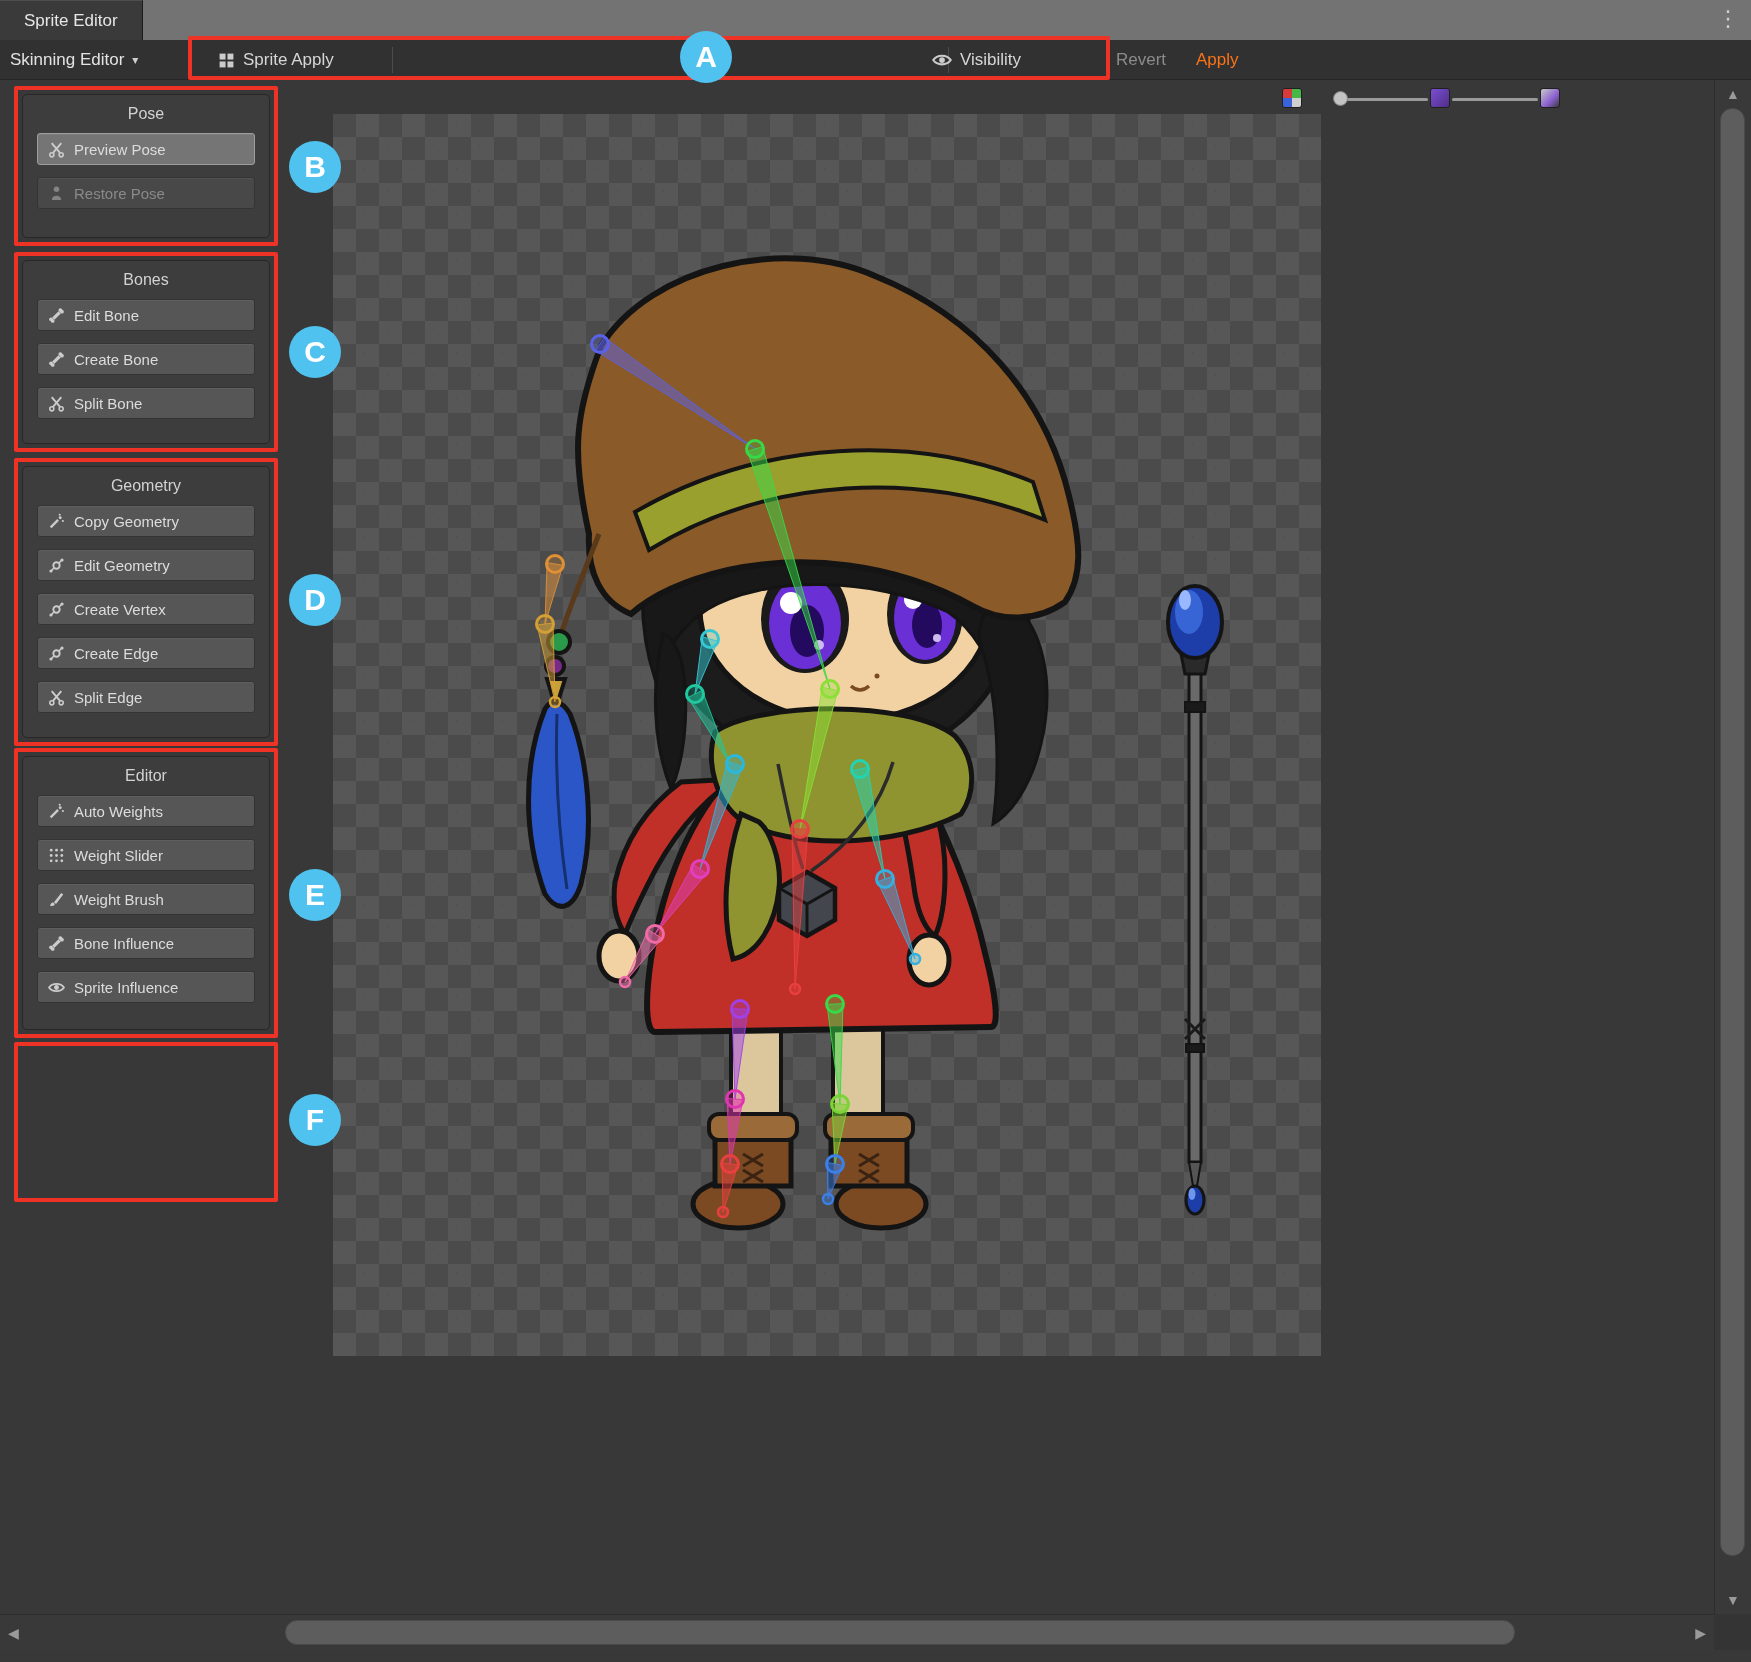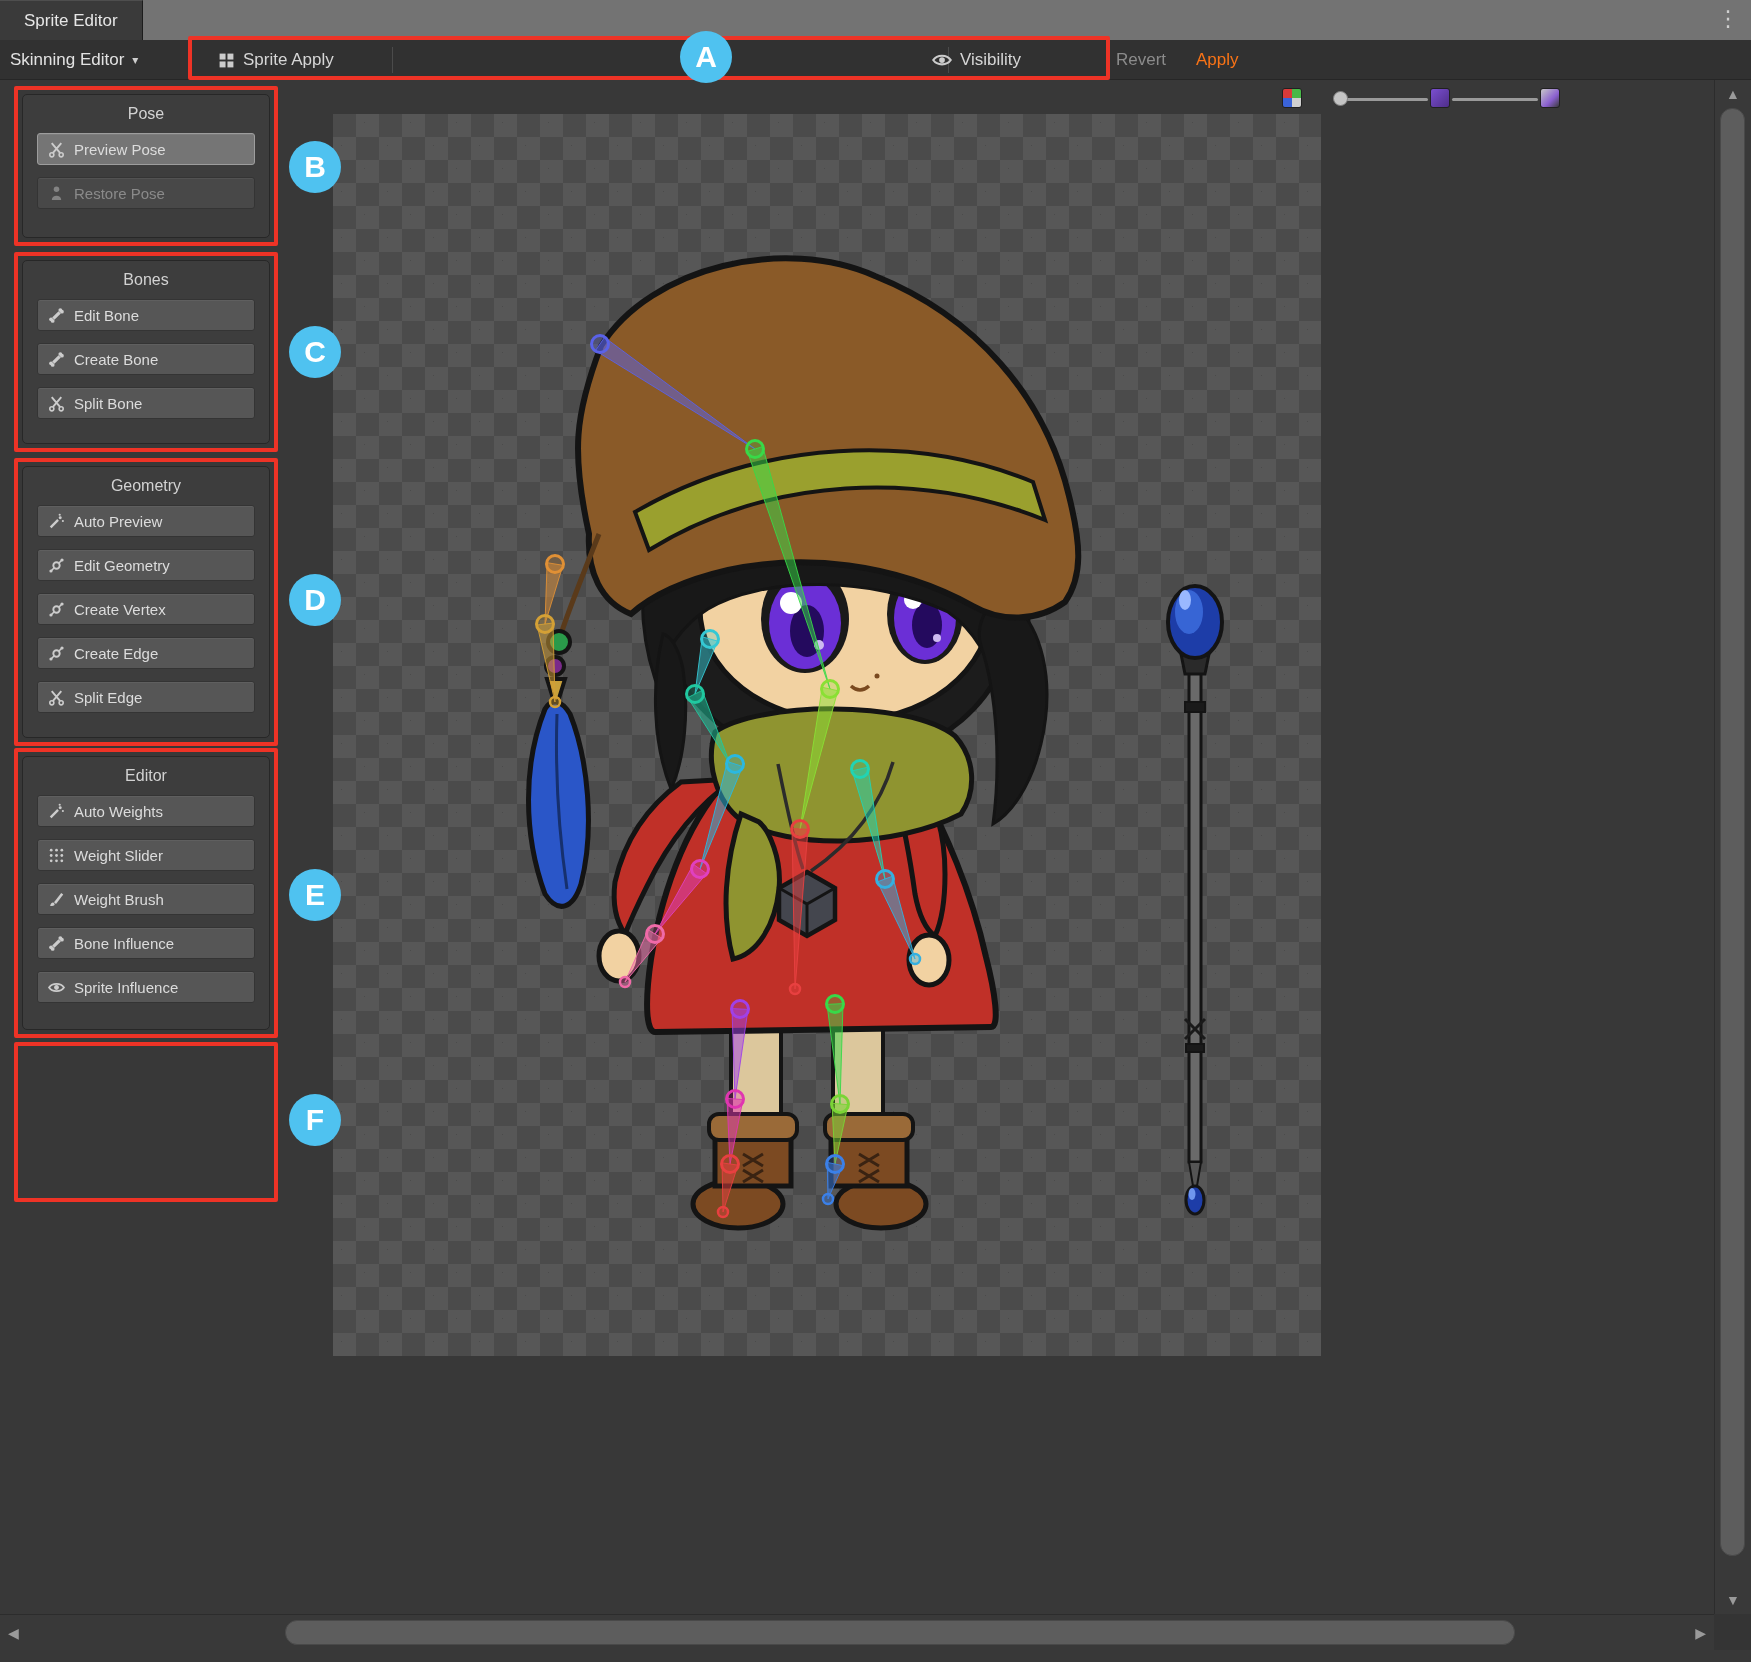--- a/index.html
+++ b/index.html
@@ -264,21 +264,21 @@
 
   <div class="group" style="top:458px;height:288px">
     <div class="panel">
       <div class="ptitle">Geometry</div>
       <div class="btn">
         <span class="ic">
             <svg>
               <use href="#i-wand"></use>
             </svg>
           </span>
-        <span>Auto Preview</span>
+        <span>Copy Geometry</span>
       </div>
       <div class="btn">
         <span class="ic">
             <svg>
               <use href="#i-node"></use>
             </svg>
           </span>
         <span>Edit Geometry</span>
       </div>
       <div class="btn">

